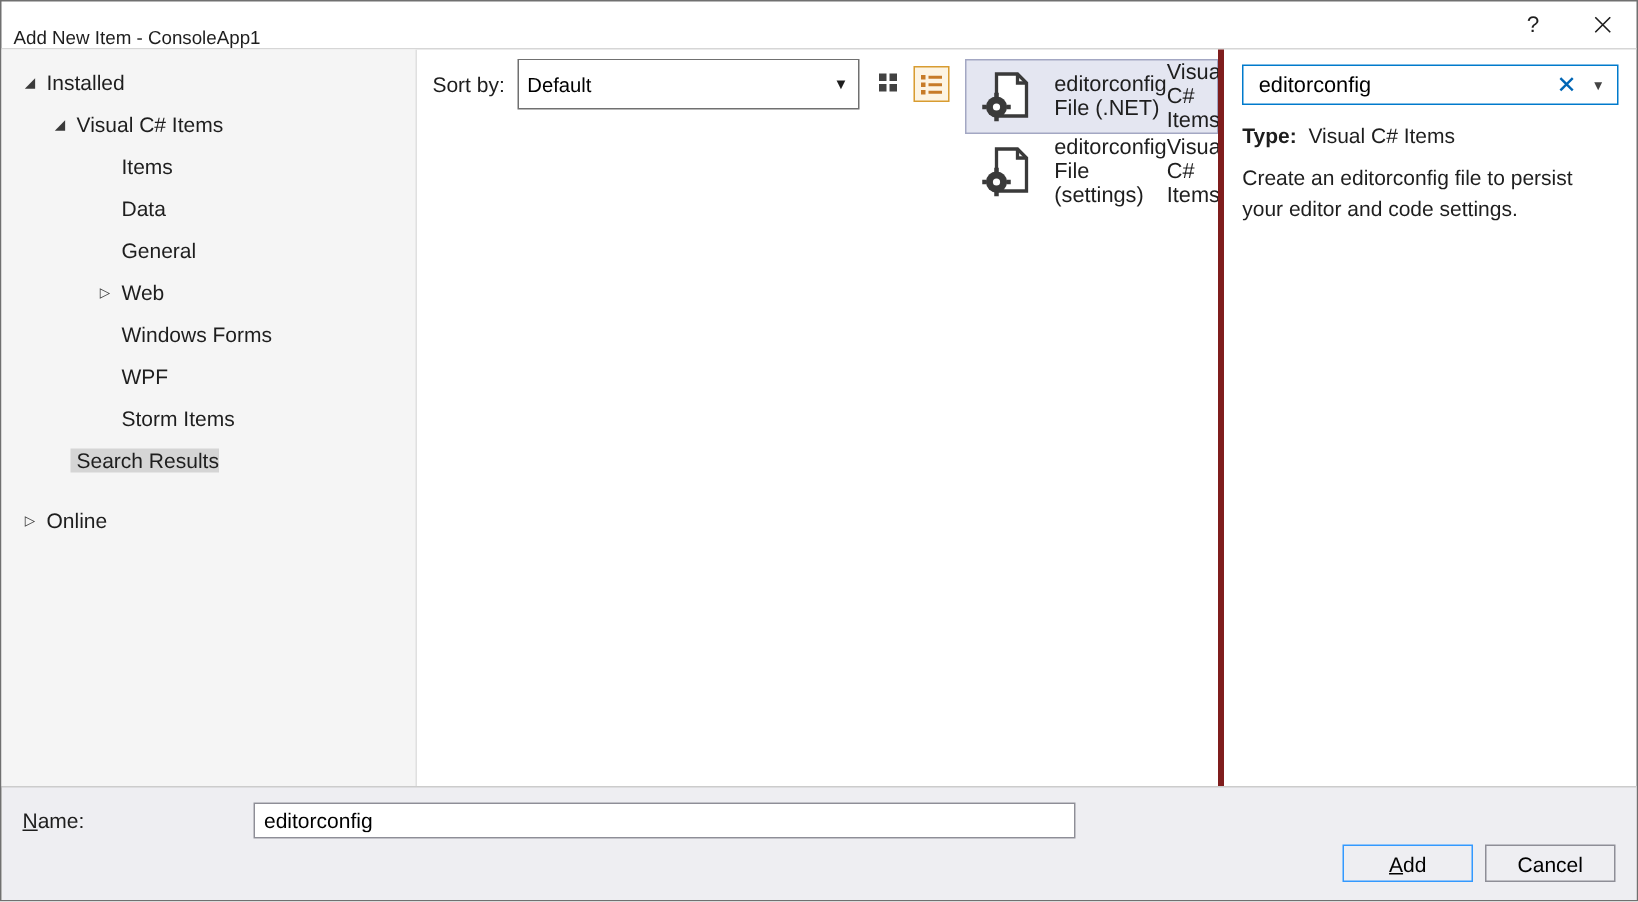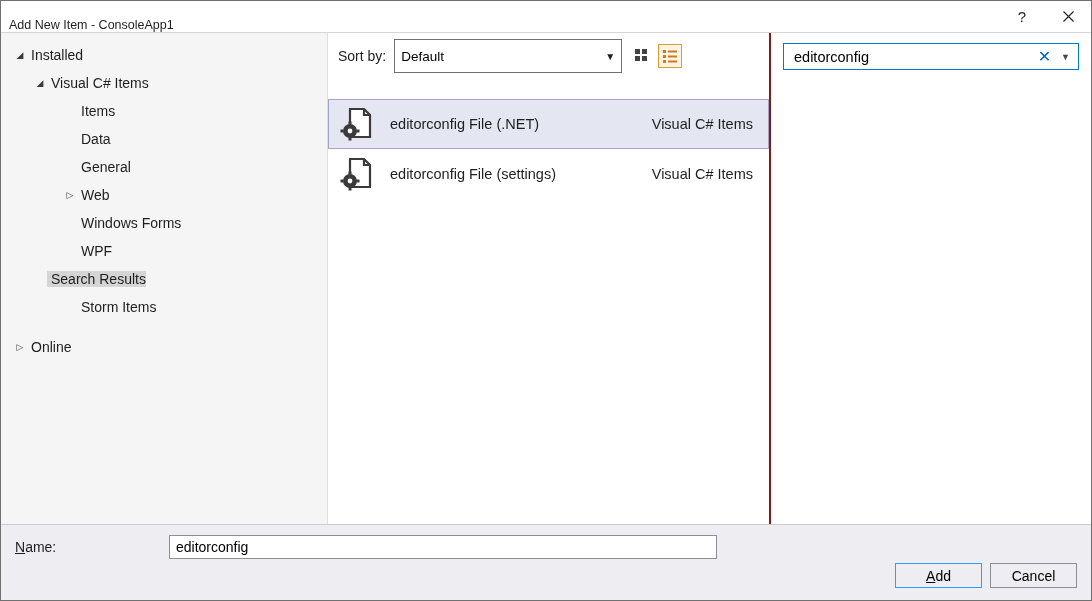--- a/index.html
+++ b/index.html
@@ -12,32 +12,32 @@
   .titlebar .help { font-size: 15px; }
   .main { flex: 1; display: flex; border-top: 1px solid #d6d6d6; min-height: 0; }
   .sidebar { width: 327px; background: #f5f5f5; padding: 8px 0; border-right: 1px solid #e0e0e0; font-size: 14px; color: #1e1e1e; }
   .tree-row { display: flex; align-items: center; height: 28px; padding-left: 12px; cursor: pointer; }
   .tree-row .exp { width: 14px; text-align: center; font-size: 9px; color: #3a3a3a; }
   .tree-row .exp.hidden { visibility: hidden; }
   .tree-row .lbl { padding-left: 4px; }
   .ind1 { padding-left: 32px; }
   .ind2 { padding-left: 62px; }
   .tree-row.selected .lbl { background: #d5d5d5; }
-  .center { flex: 1; display: flex; flex-direction: column; border-right: 2px solid #7f1d1d; }
+  .center { flex: 1; display: flex; flex-direction: row; border-right: 4px solid #7f1d1d; }
   .center-top { height: 40px; display: flex; align-items: center; padding: 6px 10px 0 10px; gap: 8px; font-size: 14px; }
   .sort-label { color: #1e1e1e; }
   .sort-select { width: 228px; height: 24px; border: 1px solid #707070; font-size: 13.5px; padding: 16px 6px; background: #fff; position: relative; display: flex; align-items: center; justify-content: space-between; cursor: pointer; }
   .sort-select .chev { font-size: 10px; color: #1e1e1e; }
   .view-btns { display: flex; gap: 4px; }
   .view-btn { width: 24px; height: 24px; border: 1px solid transparent; display: flex; align-items: center; justify-content: center; cursor: pointer; }
   .view-btn.active { border: 1px solid #d89c31; background: #fdf4e3; }
   .items { flex: 1; padding: 6px 0; overflow: auto; background: #fff; }
   .item-row { display: flex; align-items: center; height: 50px; padding: 0 12px 0 10px; cursor: pointer; }
   .item-row.selected { background: #e4e6f1; }
-  .item-row.selected-outline { box-shadow: inset 0 0 0 1px #a3a7c3; margin-top: 20px; }
+  .item-row.selected-outline { box-shadow: inset 0 0 0 1px #a3a7c3; }
   .item-icon { width: 36px; height: 36px; margin-right: 16px; display: flex; align-items: center; justify-content: center; }
   .item-label { flex: 1; font-size: 14.5px; color: #1e1e1e; }
   .item-cat { font-size: 14.5px; color: #1e1e1e; padding-right:4px; }
   .right { width: 320px; padding: 10px 12px; display: flex; flex-direction: column; gap: 10px; }
   .search { height: 27px; border: 1px solid #007acc; display: flex; align-items: center; padding: 0 4px 0 8px; background: #fff; }
   .search input { flex: 1; border: none; outline: none; font-size: 14.5px; background: transparent; }
   .search .x { color: #0066b5; font-size: 16px; cursor: pointer; padding: 0 6px; }
   .search .chev { font-size: 9px; color: #444; cursor: pointer; padding: 0 4px; }
   .desc { font-size: 14px; line-height: 1.45; color: #1e1e1e; }
   .desc .type-lbl { font-weight: 600; }
@@ -94,27 +94,27 @@
         <span class="lbl">Web</span>
       </div>
       <div class="tree-row ind2">
         <span class="exp hidden">▷</span>
         <span class="lbl">Windows Forms</span>
       </div>
       <div class="tree-row ind2">
         <span class="exp hidden">▷</span>
         <span class="lbl">WPF</span>
       </div>
+      <div class="tree-row ind2">
+        <span class="exp hidden">▷</span>
+        <span class="lbl">Storm Items</span>
+      </div>
       <div class="tree-row ind1 selected">
         <span class="exp hidden">▷</span>
         <span class="lbl">Search Results</span>
-      </div>
-      <div class="tree-row ind2">
-        <span class="exp hidden">▷</span>
-        <span class="lbl">Storm Items</span>
       </div>
       <div class="tree-row" style="margin-top:12px">
         <span class="exp">▷</span>
         <span class="lbl">Online</span>
       </div>
     </div>
 
     <div class="center">
       <div class="center-top">
         <span class="sort-label">Sort by:</span>
@@ -178,20 +178,26 @@
         </div>
       </div>
     </div>
 
     <div class="right">
       <div class="search">
         <input value="editorconfig" style="">
         <span class="x">✕</span>
         <span class="chev">▼</span>
       </div>
+      <div class="desc">
+        <span class="type-lbl">Type:</span>
+        &nbsp;<span>Visual C# Items</span>
+        <div style="height:8px"></div>
+        <span>Create an editorconfig file to persist your editor and code settings.</span>
+      </div>
     </div>
 
   </div>
 
   <div class="footer">
     <div class="name-row">
       <span class="name-lbl"><span class="ul">N</span><span>ame:</span></span>
       <input class="name-input" value="editorconfig" style="">
     </div>
     <div class="btn-row">

